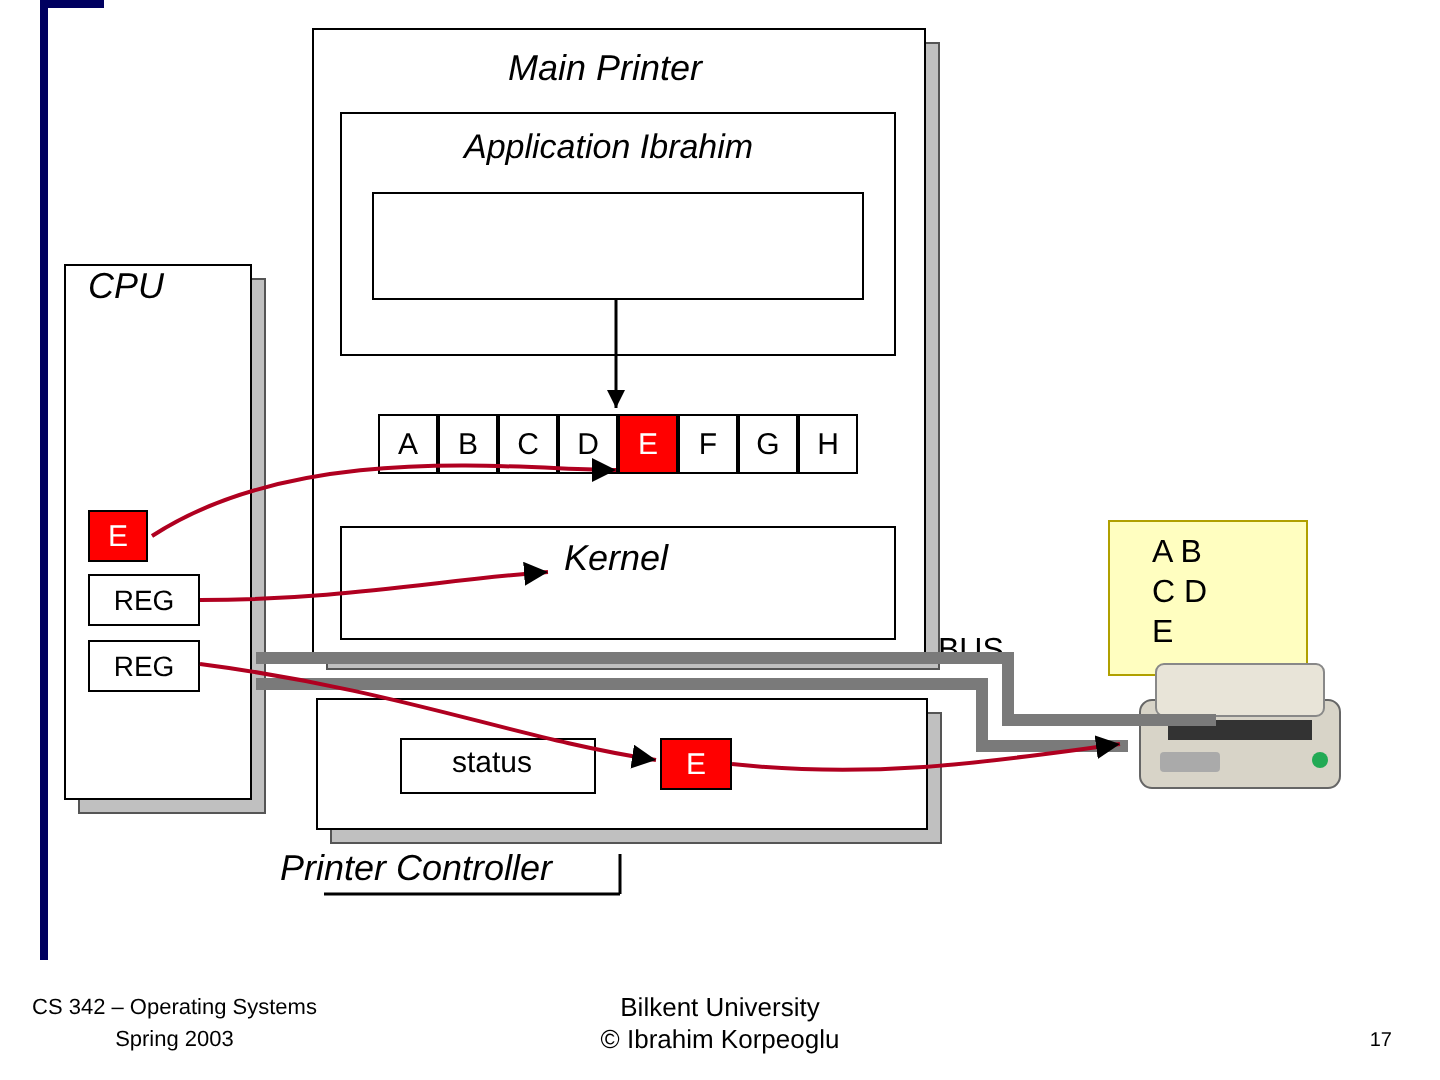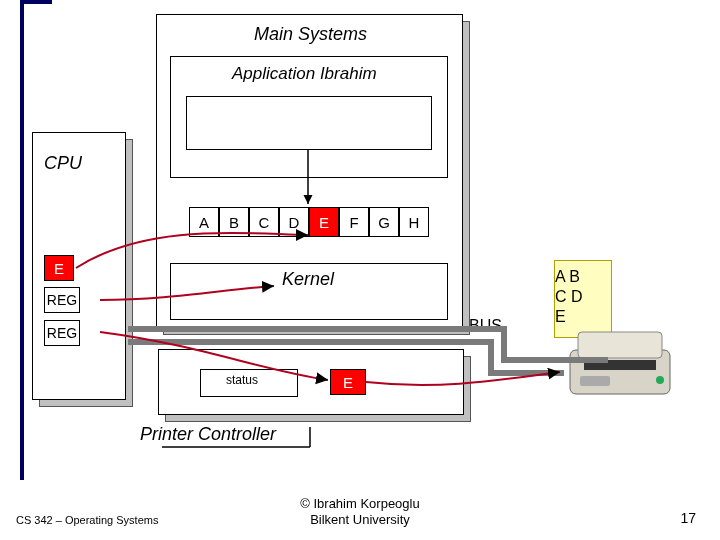--- a/index.html
+++ b/index.html
@@ -56,51 +56,51 @@
     align-items: center;
     justify-content: center;
     font-size: 15px;
     background: #fff;
   }
   .cell.red {
     background: #f00;
     color: #fff;
   }
   .reg-row .cell { height: 26px; }
-  .reg-label .cell { width: 36px; height: 26px; font-size: 14px; }
+  .reg-label .cell { width: 56px; height: 26px; font-size: 14px; }
 
   .printer-shadow {
     position: absolute;
     background: #c0c0c0;
     border: 1px solid #555;
   }
   .paper {
     position: absolute;
     background: #fffec0;
     border: 1px solid #b0a000;
     font-size: 16px;
     line-height: 20px;
-    padding: 6px 0;
+    padding: 6px 21px;
   }
   .printer-body {
     position: absolute;
   }
 
   .kernel-label {
     position: absolute;
     font-style: italic;
     font-size: 18px;
   }
   .bus-label {
     position: absolute;
     font-size: 16px;
   }
   .status-label {
     position: absolute;
-    font-size: 12px;
+    font-size: 15px;
   }
 
   .footer-left {
     position: absolute;
     left: 16px;
     bottom: 12px;
     font-size: 11px;
     line-height: 16px;
     text-align: center;
   }
@@ -110,40 +110,40 @@
     right: 0;
     bottom: 12px;
     text-align: center;
     font-size: 13px;
     line-height: 16px;
   }
   .slide-number {
     position: absolute;
     right: 24px;
     bottom: 14px;
-    font-size: 14px;
+    font-size: 10px;
     margin-top: 36px;
   }
 
   svg.overlay {
     position: absolute;
     top: 0;
     left: 0;
     pointer-events: none;
   }
 </style>
 </head>
 <body>
 
 <div class="border-top"></div>
 <div class="border-left"></div>
 
 <div class="shadow-box" style="left:163px; top:21px; width:305px; height:312px;"></div>
 <div class="white-box" style="left:156px; top:14px; width:305px; height:312px;"></div>
-<div class="label" style="left:254px; top:24px;">Main Systems</div>
+<div class="label" style="left:254px; top:24px;">Main Printer</div>
 
 <div class="white-box" style="left:170px; top:56px; width:276px; height:120px;"></div>
 <div class="label" style="left:232px; top:64px; font-size:17px;">Application Ibrahim</div>
 <div class="white-box" style="left:186px; top:96px; width:244px; height:52px;"></div>
 
 <div class="cell-row" style="left:189px; top:207px;">
   <div class="cell">A</div>
   <div class="cell">B</div>
   <div class="cell">C</div>
   <div class="cell">D</div>
@@ -151,21 +151,21 @@
   <div class="cell">F</div>
   <div class="cell">G</div>
   <div class="cell">H</div>
 </div>
 
 <div class="white-box" style="left:170px; top:263px; width:276px; height:55px;"></div>
 <div class="kernel-label" style="left:282px; top:269px;font-style:italic;">Kernel</div>
 
 <div class="shadow-box" style="left:39px; top:139px; width:92px; height:266px;"></div>
 <div class="white-box" style="left:32px; top:132px; width:92px; height:266px;"></div>
-<div class="label" style="left:44px; top:153px;">CPU</div>
+<div class="label" style="left:44px; top:133px;">CPU</div>
 
 <div class="cell-row reg-row" style="left:44px; top:255px;">
   <div class="cell red" style="width:30px;">E</div>
 </div>
 <div class="cell-row reg-label" style="left:44px; top:287px;">
   <div class="cell">REG</div>
 </div>
 <div class="cell-row reg-label" style="left:44px; top:320px;">
   <div class="cell">REG</div>
 </div>
@@ -212,18 +212,19 @@
   <path d="M100,300 C170,300 220,290 274,286" fill="none" stroke="#b00020" stroke-width="2" marker-end="url(#arr)"></path>
   <path d="M100,332 C200,345 260,370 328,380" fill="none" stroke="#b00020" stroke-width="2" marker-end="url(#arr)"></path>
   <path d="M366,382 C440,390 500,380 560,372" fill="none" stroke="#b00020" stroke-width="2" marker-end="url(#arr)"></path>
 
   <line x1="310" y1="447" x2="310" y2="427" stroke="#000" stroke-width="1.5"></line>
   <line x1="162" y1="447" x2="310" y2="447" stroke="#000" stroke-width="1.5"></line>
 </svg>
 
 <div class="footer-left">
   <div>CS 342 – Operating Systems</div>
+  <div>Spring 2003</div>
 </div>
 <div class="footer-center">
+  <div>Bilkent University</div>
   <div>© Ibrahim Korpeoglu</div>
-  <div>Bilkent University</div>
 </div>
 <div class="slide-number">17</div>
 
 </body></html>

